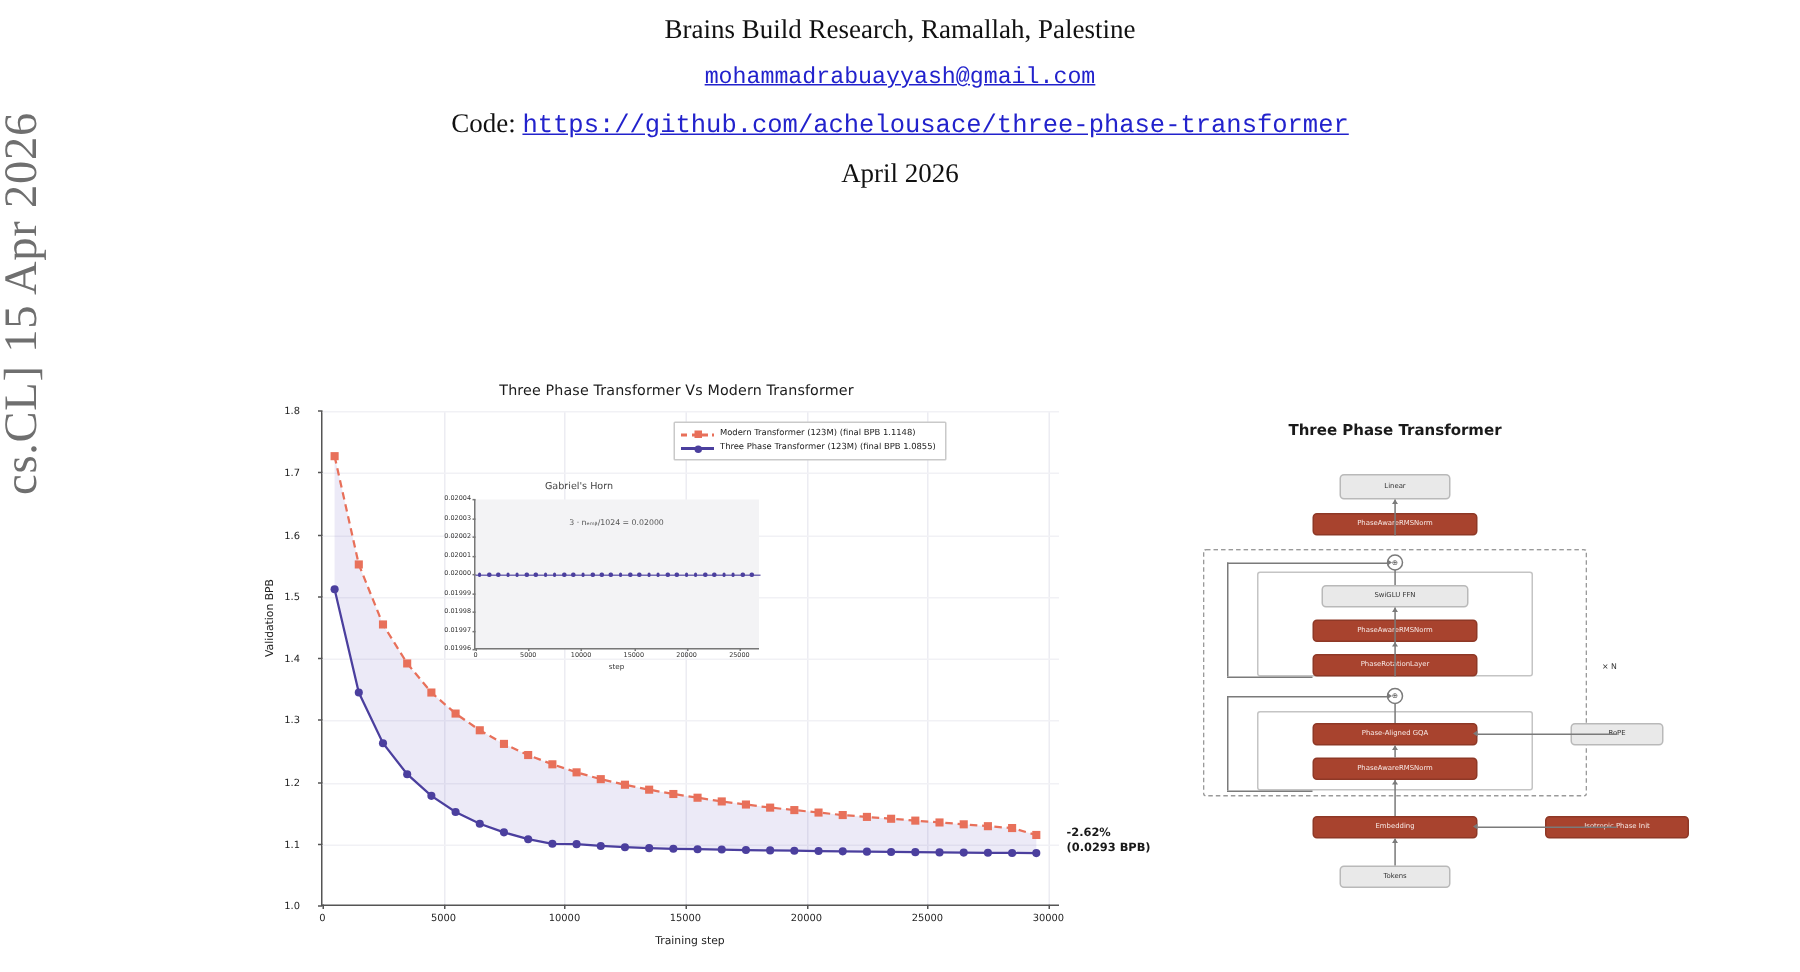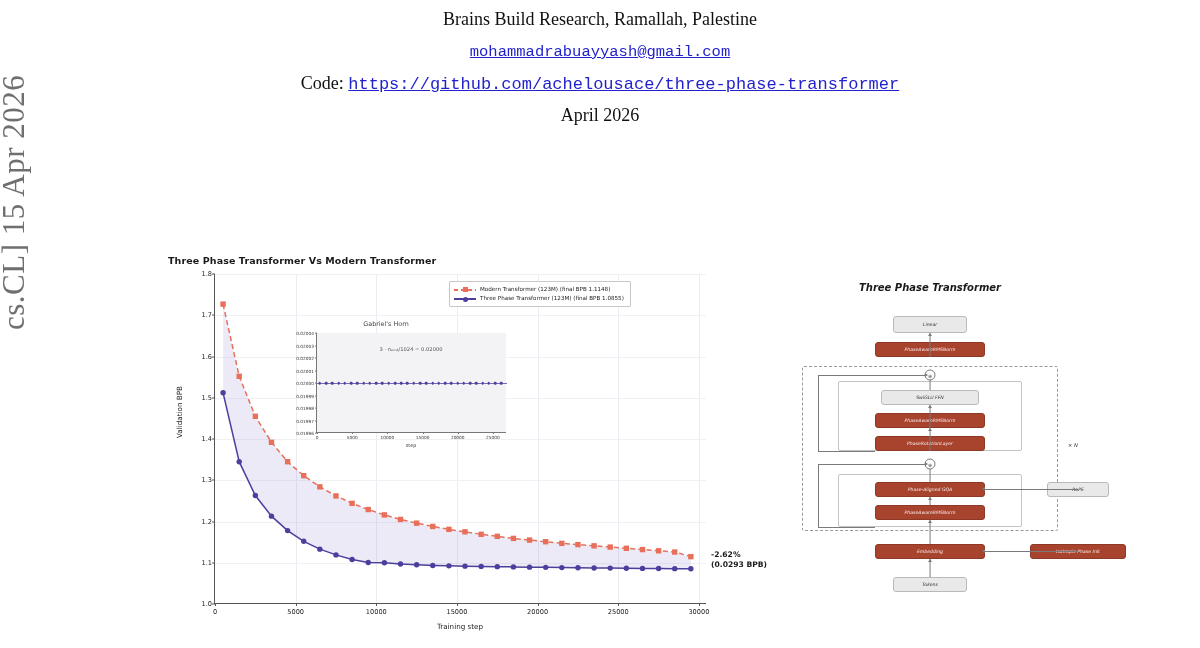--- a/index.html
+++ b/index.html
@@ -55,39 +55,39 @@
   
   #figure-area{ position:absolute; left:0; top:250px; width:1200px; height:398px; }
 
   #main-chart{
     position:absolute; left:168px; top:0px;
     width:566px; height:398px;
     font-family:"DejaVu Sans", sans-serif;
   }
   #main-chart-title{
     position:absolute; left:0; top:5px; width:566px;
-    text-align:left;
-    font-size:9.5px; font-weight:bold; color:#1a1a1a;
+    text-align:center;
+    font-size:9.5px; font-weight:normal; color:#1a1a1a;
     letter-spacing:0.1px;
   }
   .plot-frame{
     position:absolute;
     left:46px; top:24px;
     width:492px; height:330px;
     border-left:1.1px solid #555;
     border-bottom:1.1px solid #555;
     box-sizing:border-box;
   }
   .gridline-v{ position:absolute; top:0; width:1px; height:100%; background:#ececf2; }
   .gridline-h{ position:absolute; left:0; height:1px; width:100%; background:#f1f1f5; }
 
   .ytick-label{
     position:absolute;
     right:100%;
-    margin-right:3px;
+    margin-right:15px;
     transform:translateY(-50%);
     font-size:6.6px; color:#222;
     white-space:nowrap;
   }
   .ytick-mark{
     position:absolute; right:100%; width:3px; height:1px; background:#555;
     transform:translateY(-50%);
   }
   .xtick-label{
     position:absolute; top:100%;
@@ -195,21 +195,20 @@
     position:absolute; width:2.6px; height:2.6px;
     background:#4b3f9e; border-radius:50%;
     transform:translate(-50%,-50%);
   }
 
   
   #arch-diagram{
     position:absolute; left:780px; top:0px;
     width:340px; height:398px;
     font-family:"DejaVu Sans", sans-serif;
-    font-style:italic;
   }
   #arch-title{
     position:absolute; left:0; top:32px; width:300px;
     text-align:center;
     font-size:10px; font-weight:bold; color:#1a1a1a;
   }
   .node{
     position:absolute;
     transform:translateX(-50%);
     box-sizing:border-box;

